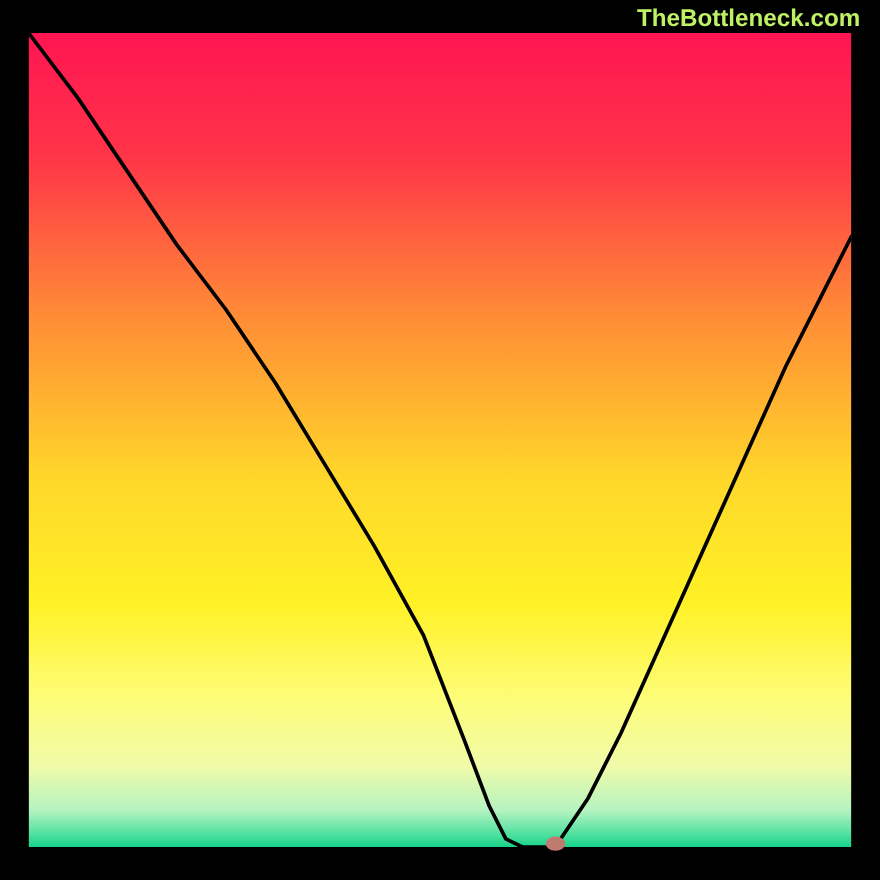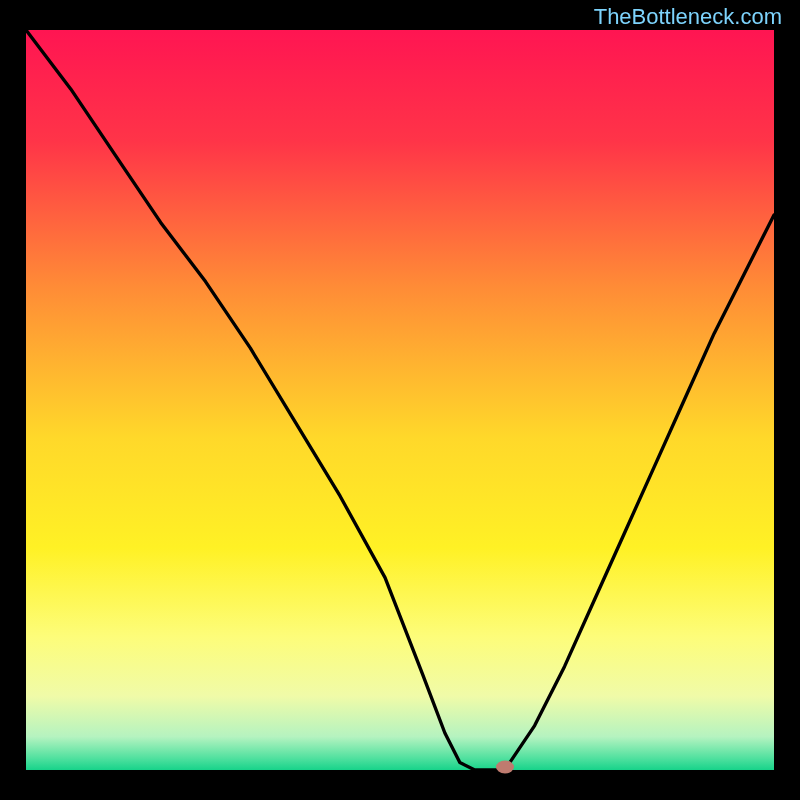--- a/index.html
+++ b/index.html
@@ -8,23 +8,23 @@
     width: 800px;
     height: 800px;
     background: #000;
     position: relative;
     font-family: Arial, sans-serif;
   }
   .watermark {
     position: absolute;
     top: 4px;
     right: 18px;
-    color: #7dd3fc;
+    color: #bef264;
     font-size: 22px;
-    font-weight: 400;
+    font-weight: 700;
     z-index: 10;
   }
   .plot-area {
     position: absolute;
     left: 26px;
     top: 30px;
     width: 748px;
     height: 740px;
   }
   .gradient-bg {

